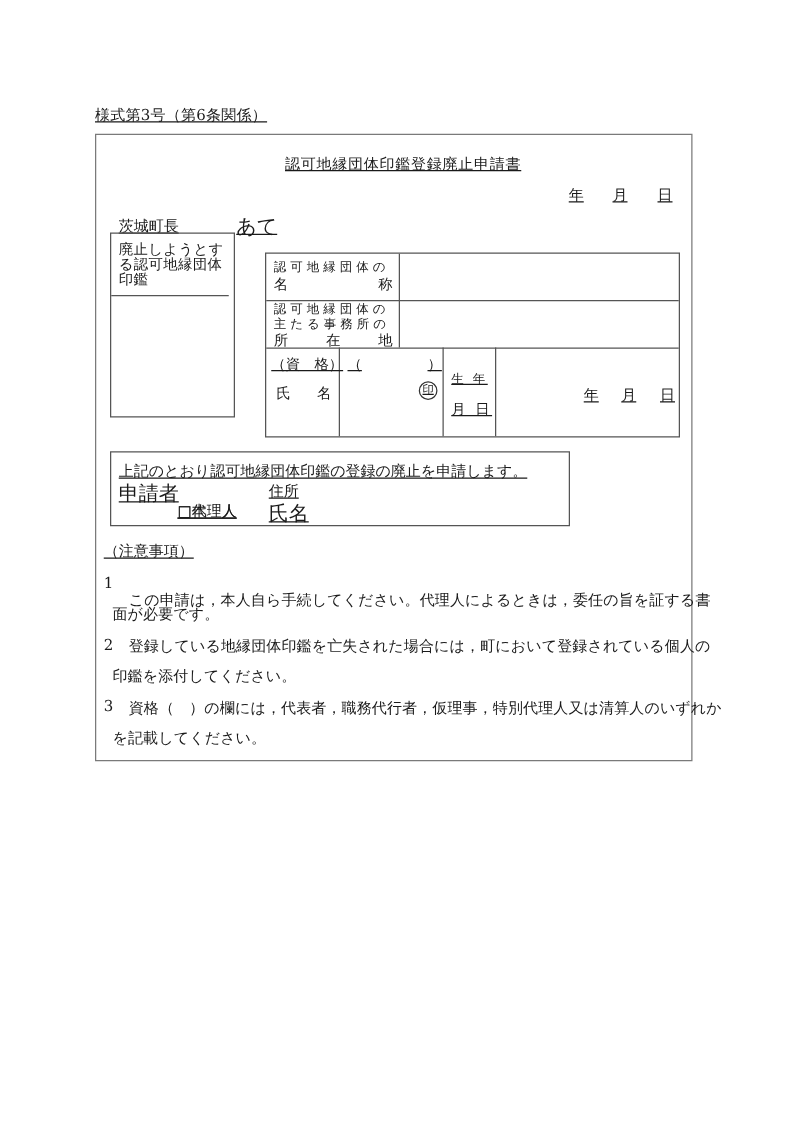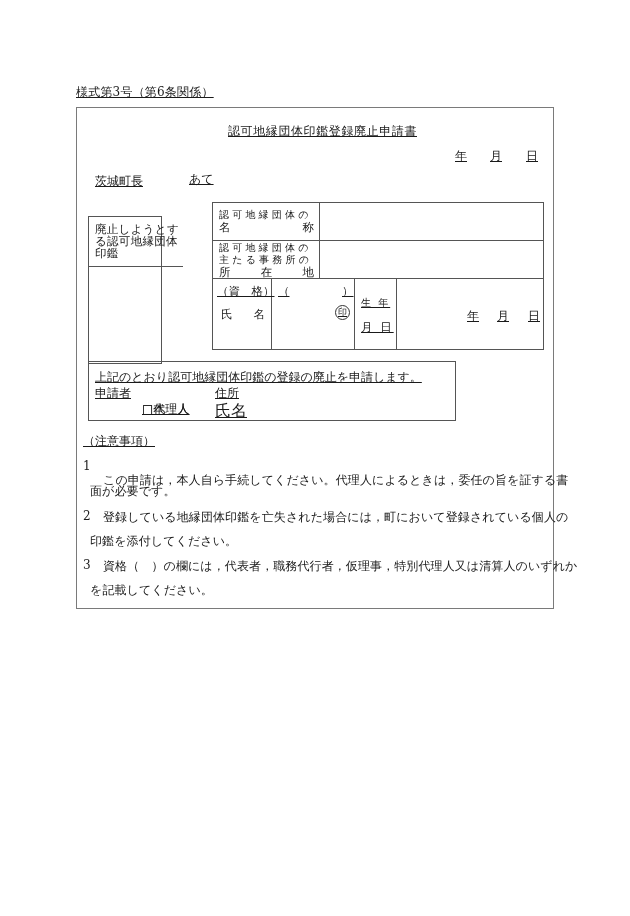--- a/index.html
+++ b/index.html
@@ -3,24 +3,24 @@
 <meta charset="utf-8">
 <style>
   html, body { margin:0; padding:0; background:#ffffff; }
   body { width:630px; height:916px; position:relative; overflow:hidden;
          font-family:"DejaVu Serif","Liberation Serif",serif; color:#1a1a1a; font-size:12px; }
   .abs { position:absolute;text-decoration:underline; }
   .form-number { left:76px; top:84px; font-size:12px; letter-spacing:0.2px; }
   .frame { left:76px; top:107px; width:478px; height:502px; border:1.5px solid #7a7a7a; box-sizing:border-box; }
   .title { left:228px; top:123px; font-size:12px; letter-spacing:0.6px; }
   .addressee { left:95px; top:173px; font-size:12px; }
-  .addressee-suffix { left:189px; top:171px; font-size:12px; }
+  .addressee-suffix { left:189px; top:171px; font-size:16px; }
 
   .box { border:1px solid #555; box-sizing:border-box; }
-  .left-box { left:88px; top:216px; width:74px; height:148px; }
+  .left-box { left:88px; top:186px; width:100px; height:148px; }
   .left-box .hdr { position:absolute; left:0; top:0; width:94px; height:50px; border-bottom:1px solid #555;
                    font-size:11.5px; line-height:12px; padding:6px 0 0 6px; box-sizing:border-box; letter-spacing:0.3px; }
   .right-table { left:212px; top:202px; width:332px; height:148px; }
   .rt-line-h { position:absolute; height:0; border-top:1px solid #555; }
   .rt-line-v { position:absolute; width:0; border-left:1px solid #555; }
   .lbl { position:absolute; font-size:10px; line-height:12px; letter-spacing:3.2px;text-align:center; }
   .jst { position:absolute; font-size:11.5px; line-height:12px; display:flex; justify-content:space-between; }
 
   .decl-box { left:88px; top:361px; width:368px; height:60px; }
   .note-line { position:absolute; font-size:12px; white-space:nowrap; letter-spacing:0.1px; }
@@ -92,21 +92,21 @@
   <div class="abs" style="left:148px; top:117px; font-size:11.5px; letter-spacing:2px;">月 日</div>
   <div class="abs" style="left:184px; top:76px; width:146px; height:70px;">
     <span class="abs" style="left:70px; top:29px;">年</span>
     <span class="abs" style="left:100px; top:29px;">月</span>
     <span class="abs" style="left:131px; top:29px;">日</span>
   </div>
 </div>
 
 <div class="abs box decl-box">
   <div class="abs" style="left:6px; top:7px; font-size:12px;">上記のとおり認可地縁団体印鑑の登録の廃止を申請します。</div>
-  <div class="abs" style="left:6px; top:23px; font-size:12px;">申請者</div>
+  <div class="abs" style="left:6px; top:23px; font-size:16px;">申請者</div>
   <div class="abs" style="left:53px; top:23px; font-size:12px;margin-top:16px;">□本　人</div>
   <div class="abs" style="left:53px; top:39px; font-size:12px;">□代理人</div>
   <div class="abs" style="left:126px; top:23px; font-size:12px;">住所</div>
   <div class="abs" style="left:126px; top:39px; font-size:16px;">氏名</div>
   <div class="abs" style="left:155px; top:22px; width:290px; height:16px;"></div>
   <div class="abs" style="left:155px; top:38px; width:290px; height:16px;"></div>
 </div>
 
 <div class="abs" style="left:83px; top:433px; font-size:12px;">（注意事項）</div>
 

